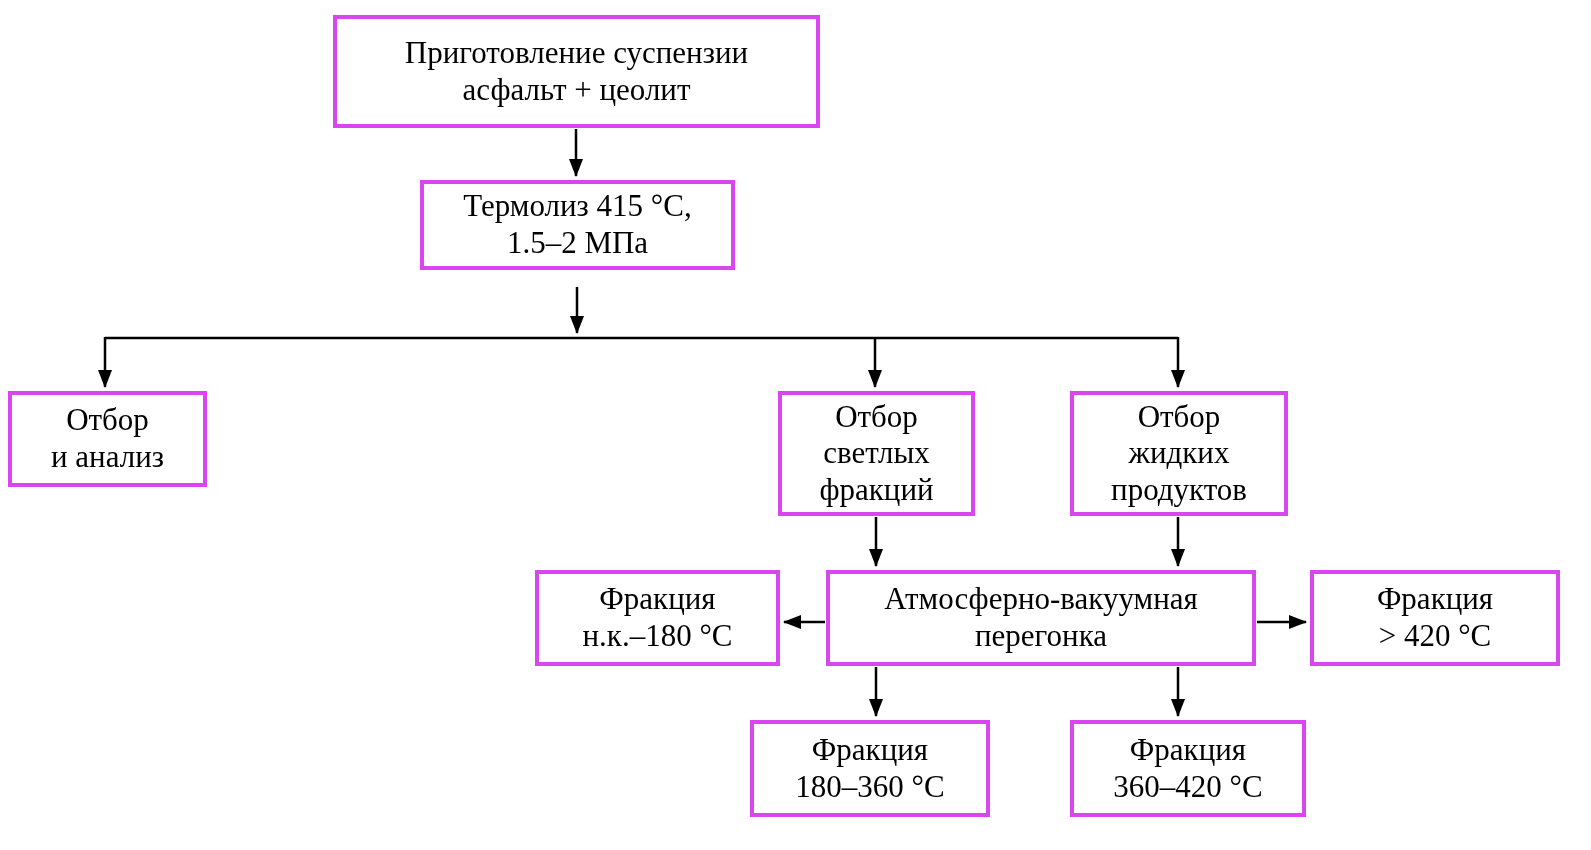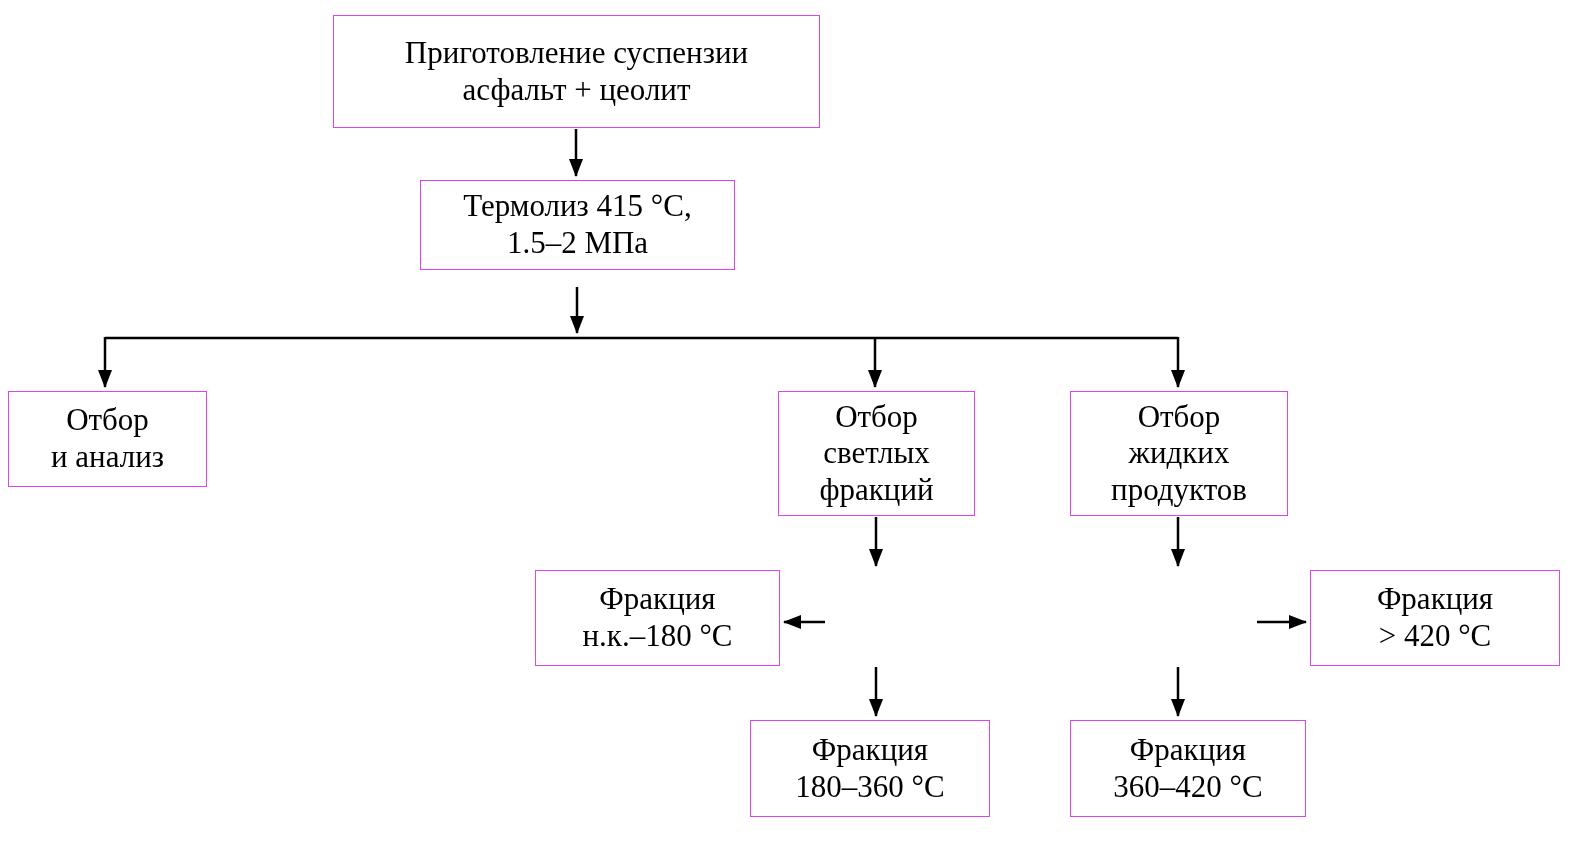--- a/index.html
+++ b/index.html
@@ -20,21 +20,21 @@
     position: absolute;
     left: 0;
     top: 0;
     width: 1591px;
     height: 850px;
     pointer-events: none;
   }
   .node {
     position: absolute;
     box-sizing: border-box;
-    border: 1px solid #d946ef;
+    border: 4px solid #d946ef;
     background: #ffffff;
     display: flex;
     align-items: center;
     justify-content: center;
     text-align: center;
     font-size: 31px;
     line-height: 1.18;
   }
   .node span {
     white-space: pre-line;
@@ -109,20 +109,24 @@
 светлых
 фракций</span>
   </div>
 
   <div class="node n-liquid">
     <span>Отбор
 жидких
 продуктов</span>
   </div>
 
+  <div class="node n-distillation">
+    <span>Атмосферно-вакуумная
+перегонка</span>
+  </div>
 
   <div class="node n-frac-nk180">
     <span>Фракция
 н.к.–180 °C</span>
   </div>
 
   <div class="node n-frac-gt420">
     <span>Фракция
 &gt; 420 °C</span>
   </div>

